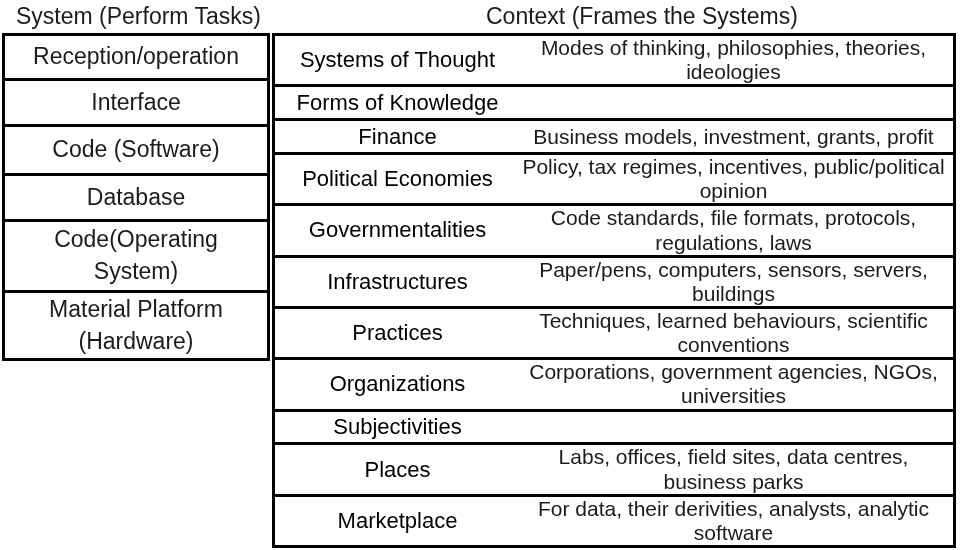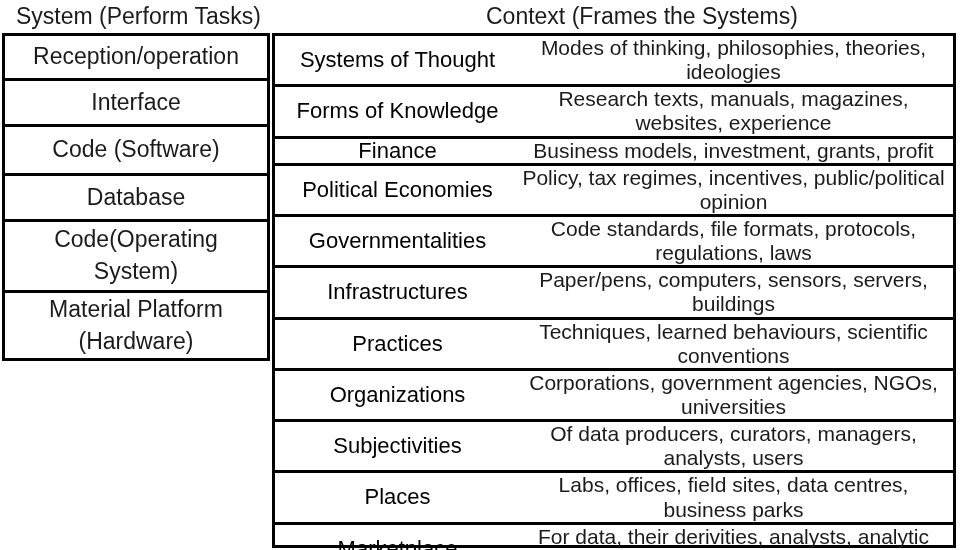--- a/index.html
+++ b/index.html
@@ -125,21 +125,20 @@
     </div>
   </div>
 
   <div class="context-table">
     <div class="c-row">
       <span class="c-title">Systems of Thought</span>
       <span class="c-desc">Modes of thinking, philosophies, theories, ideologies</span>
     </div>
     <div class="c-row">
       <span class="c-title">Forms of Knowledge</span>
-      <span class="c-desc">Research texts, manuals, magazines, websites, experience</span>
     </div>
     <div class="c-row">
       <span class="c-title">Finance</span>
       <span class="c-desc">Business models, investment, grants, profit</span>
     </div>
     <div class="c-row">
       <span class="c-title">Political Economies</span>
       <span class="c-desc">Policy, tax regimes, incentives, public/political opinion</span>
     </div>
     <div class="c-row">
@@ -153,21 +152,20 @@
     <div class="c-row">
       <span class="c-title">Practices</span>
       <span class="c-desc">Techniques, learned behaviours, scientific conventions</span>
     </div>
     <div class="c-row">
       <span class="c-title">Organizations</span>
       <span class="c-desc">Corporations, government agencies, NGOs, universities</span>
     </div>
     <div class="c-row">
       <span class="c-title">Subjectivities</span>
-      <span class="c-desc">Of data producers, curators, managers, analysts, users</span>
     </div>
     <div class="c-row">
       <span class="c-title">Places</span>
       <span class="c-desc">Labs, offices, field sites, data centres, business parks</span>
     </div>
     <div class="c-row">
       <span class="c-title">Marketplace</span>
       <span class="c-desc">For data, their derivities, analysts, analytic software</span>
     </div>
   </div>

